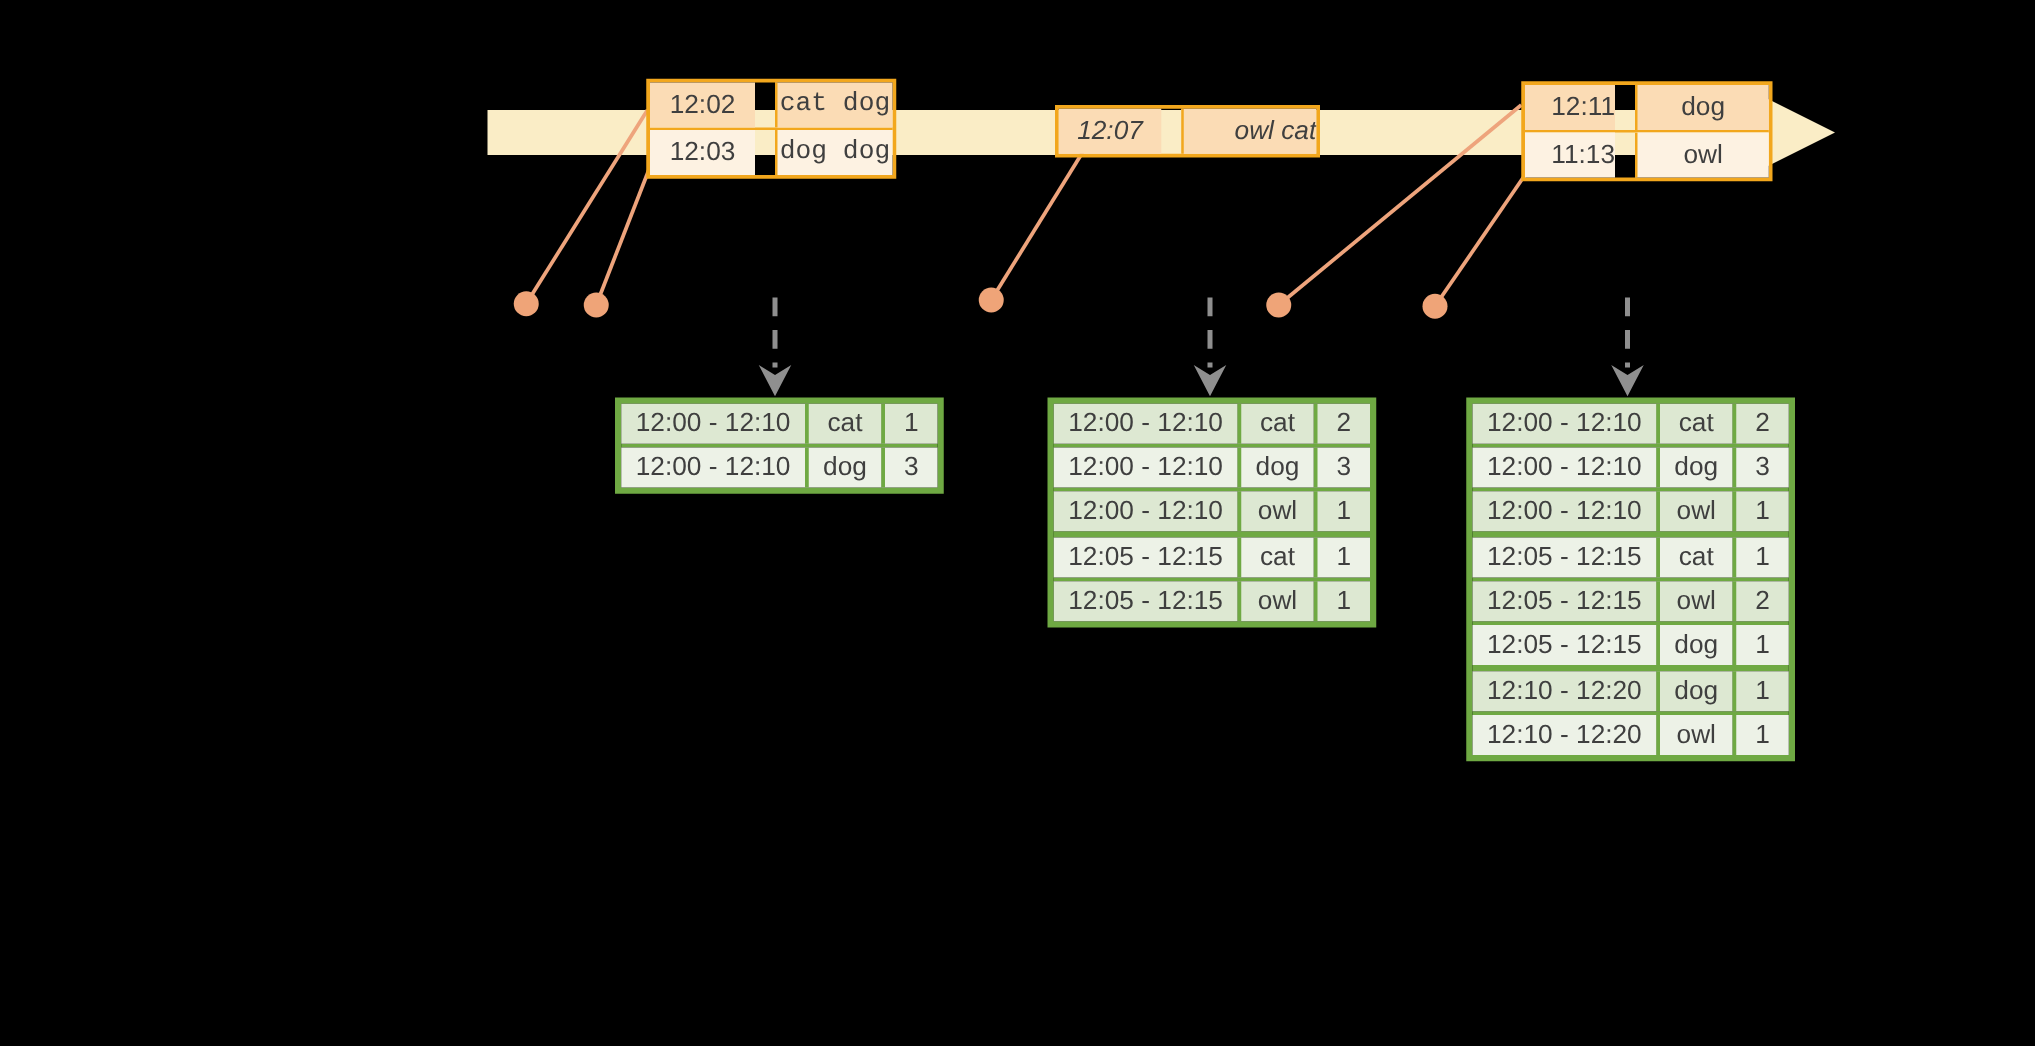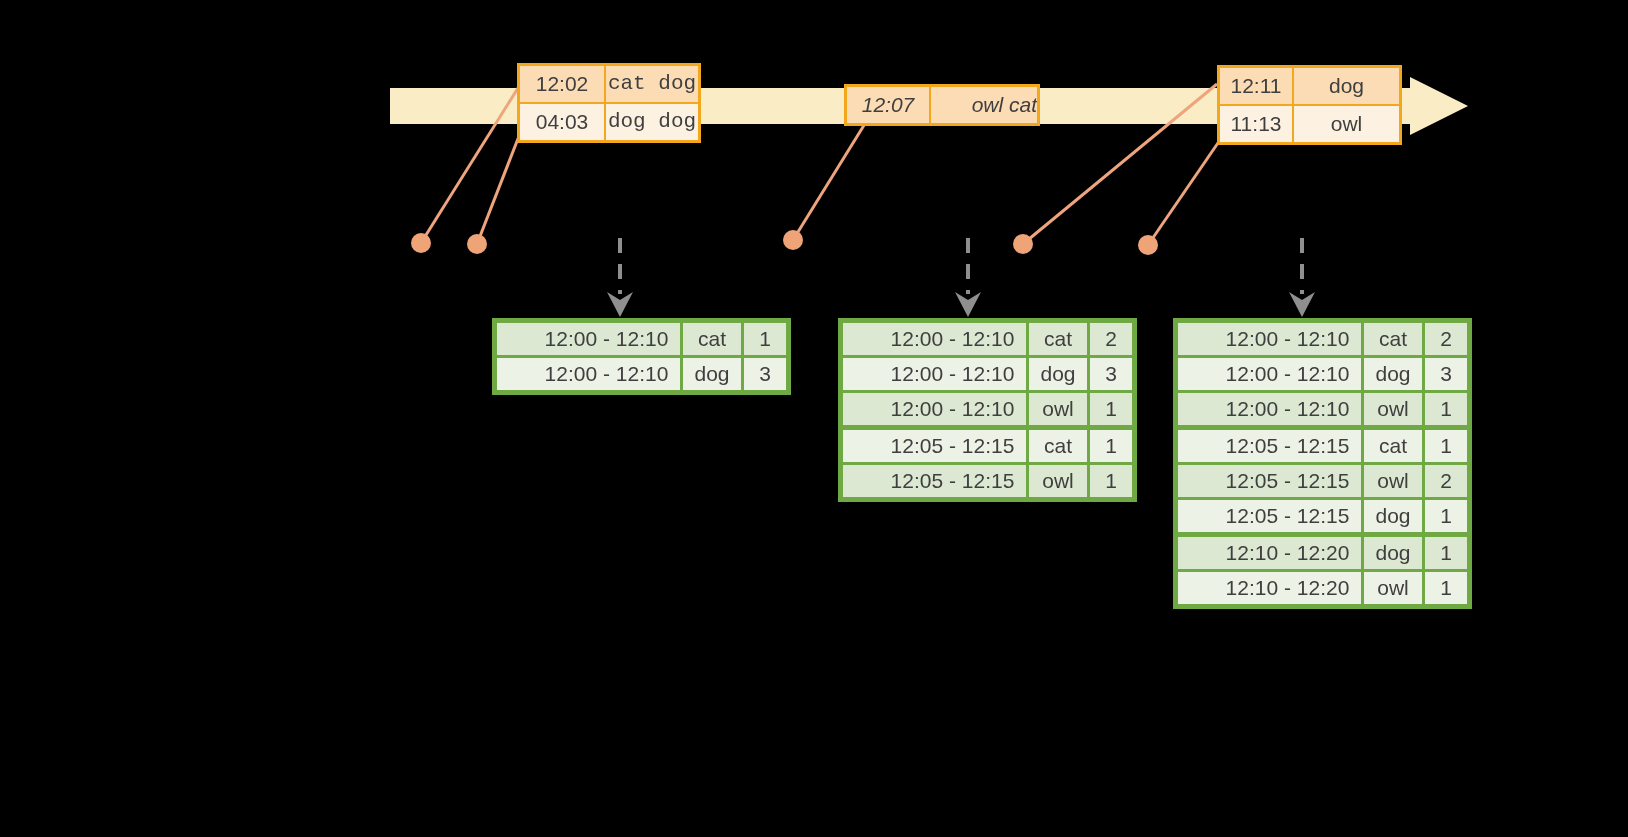--- a/index.html
+++ b/index.html
@@ -20,46 +20,46 @@
     color:var(--text,#3f3f3f);
     overflow:hidden;
     white-space:nowrap;
   }
 
   
   .e-table{
     position:absolute;z-index:2;
     border:3px solid var(--event-border,#f2a71d);
   }
-  .e-row{display:flex;border-top:2px solid var(--event-border,#f2a71d);}
+  .e-row{display:flex;border-top:2px solid var(--event-border,#f2a71d);gap:16px;}
   .e-row:first-child{border-top:none;}
   .e-row .cell{height:36px;line-height:36px;border-left:2px solid var(--event-border,#f2a71d);}
   .e-row .cell:first-child{border-left:none;}
   .e-row.dark .cell{background:var(--event-row-dark,#fbdcb5);}
   .e-row.light .cell{background:var(--event-row-light,#fdf2e2);}
   #et1 {left:517px;top:63px;}
   #et1 .c1{width:84px;} #et1 .c2{width:92px;font-family:Liberation Mono, monospace;}
   #et2 {left:844px;top:84px;font-style:italic;}
   #et2 .c1{width:82px;} #et2 .c2{width:106px;text-align:right;}
   #et3 {left:1217px;top:65px;}
-  #et3 .c1{width:72px;} #et3 .c2{width:105px;}
+  #et3 .c1{width:72px;text-align:right;} #et3 .c2{width:105px;}
 
   
   .g-table{
     position:absolute;z-index:2;
     border:5px solid var(--result-border,#6fa943);
   }
   .g-row{display:flex;border-top:3px solid var(--result-border,#6fa943);}
   .g-row:first-child{border-top:none;}
   .g-row.group{border-top-width:5px;}
   .g-row .cell{height:32px;line-height:32px;border-left:3px solid var(--result-border,#6fa943);}
   .g-row .cell:first-child{border-left:none;}
   .g-row.dark .cell{background:var(--result-row-dark,#dde8d2);}
   .g-row.light .cell{background:var(--result-row-light,#edf2e7);}
-  .g-table .w1{width:147px;padding-left:36px;} .g-table .w2{width:58px;} .g-table .w3{width:42px;}
+  .g-table .w1{width:147px;} .g-table .w2{width:58px;} .g-table .w3{width:42px;}
   #gt1{left:492px;top:318px;}
   #gt2{left:838px;top:318px;}
   #gt3{left:1173px;top:318px;}
 
   
   .band{fill:var(--band-fill,#faedc6);}
   .connector{stroke:var(--connector,#eea47c);stroke-width:3;fill:none;}
   .dot{fill:var(--dot,#efa478);}
   .dash-line{stroke:var(--dashed-arrow,#8f8f8f);stroke-width:4;stroke-dasharray:15 11;fill:none;}
   .dash-head{fill:var(--dashed-arrow,#8f8f8f);}
@@ -99,21 +99,21 @@
       <polygon class="dash-head" points="1289,292 1302,300 1315,292 1302,317"></polygon>
     </g>
   </svg>
 
   <div class="e-table" id="et1">
     <div class="e-row dark">
       <div class="cell c1">12:02</div>
       <div class="cell c2">cat dog</div>
     </div>
     <div class="e-row light">
-      <div class="cell c1">04:03</div>
+      <div class="cell c1">12:03</div>
       <div class="cell c2">dog dog</div>
     </div>
   </div>
 
   <div class="e-table" id="et2">
     <div class="e-row dark">
       <div class="cell c1">12:07</div>
       <div class="cell c2">owl cat</div>
     </div>
   </div>

